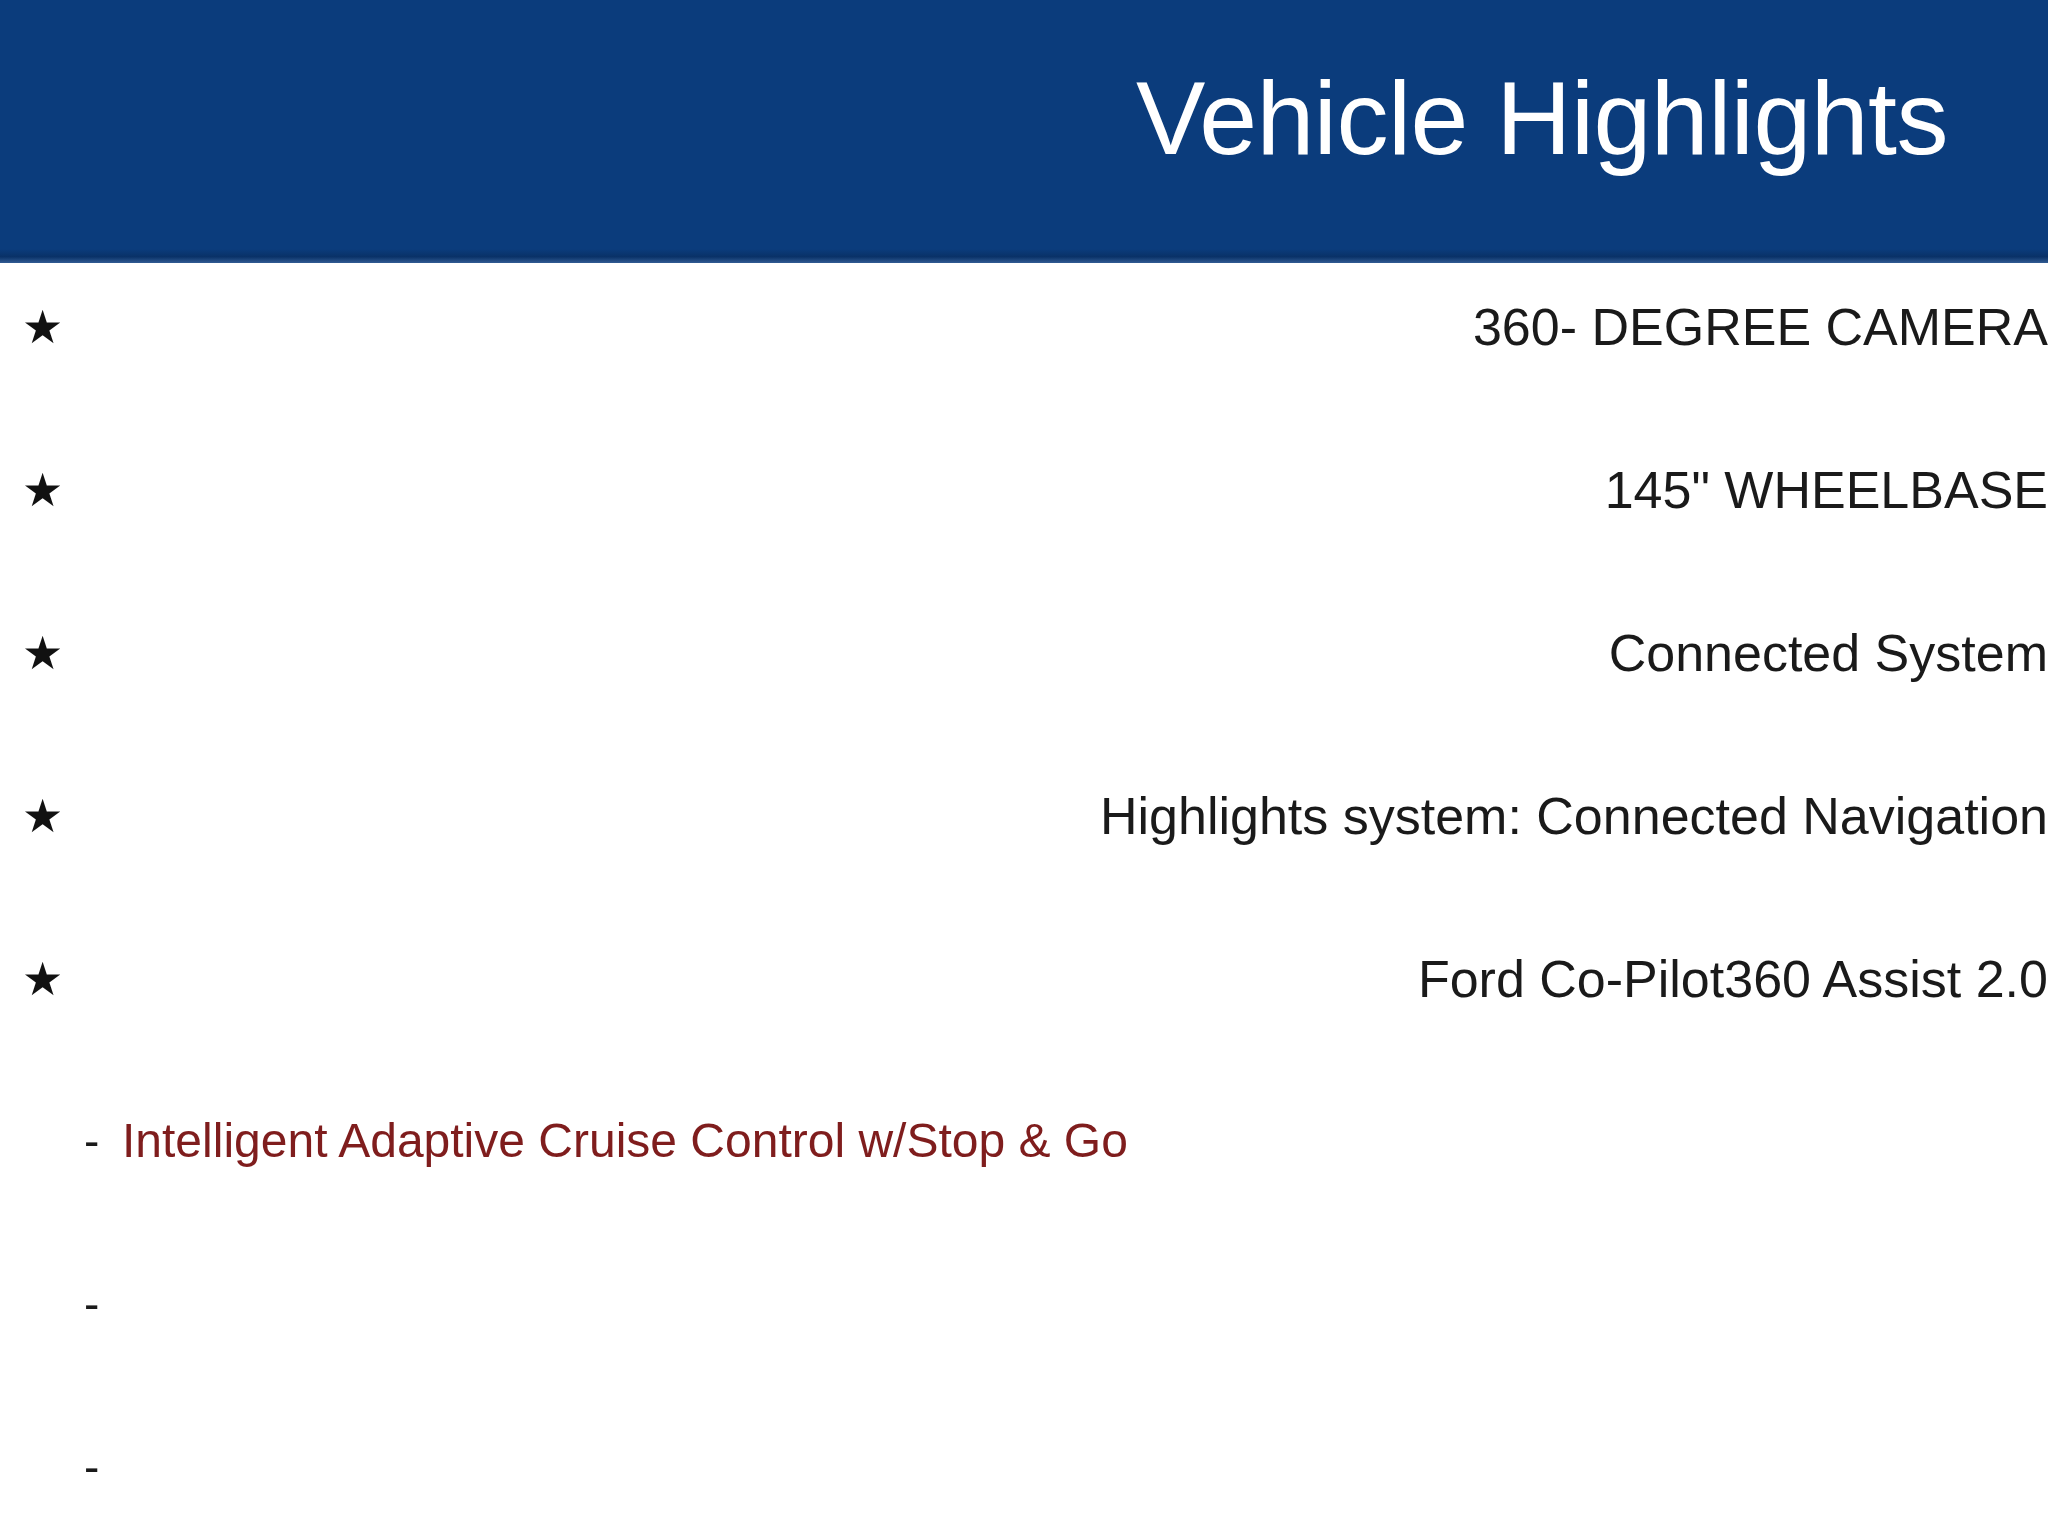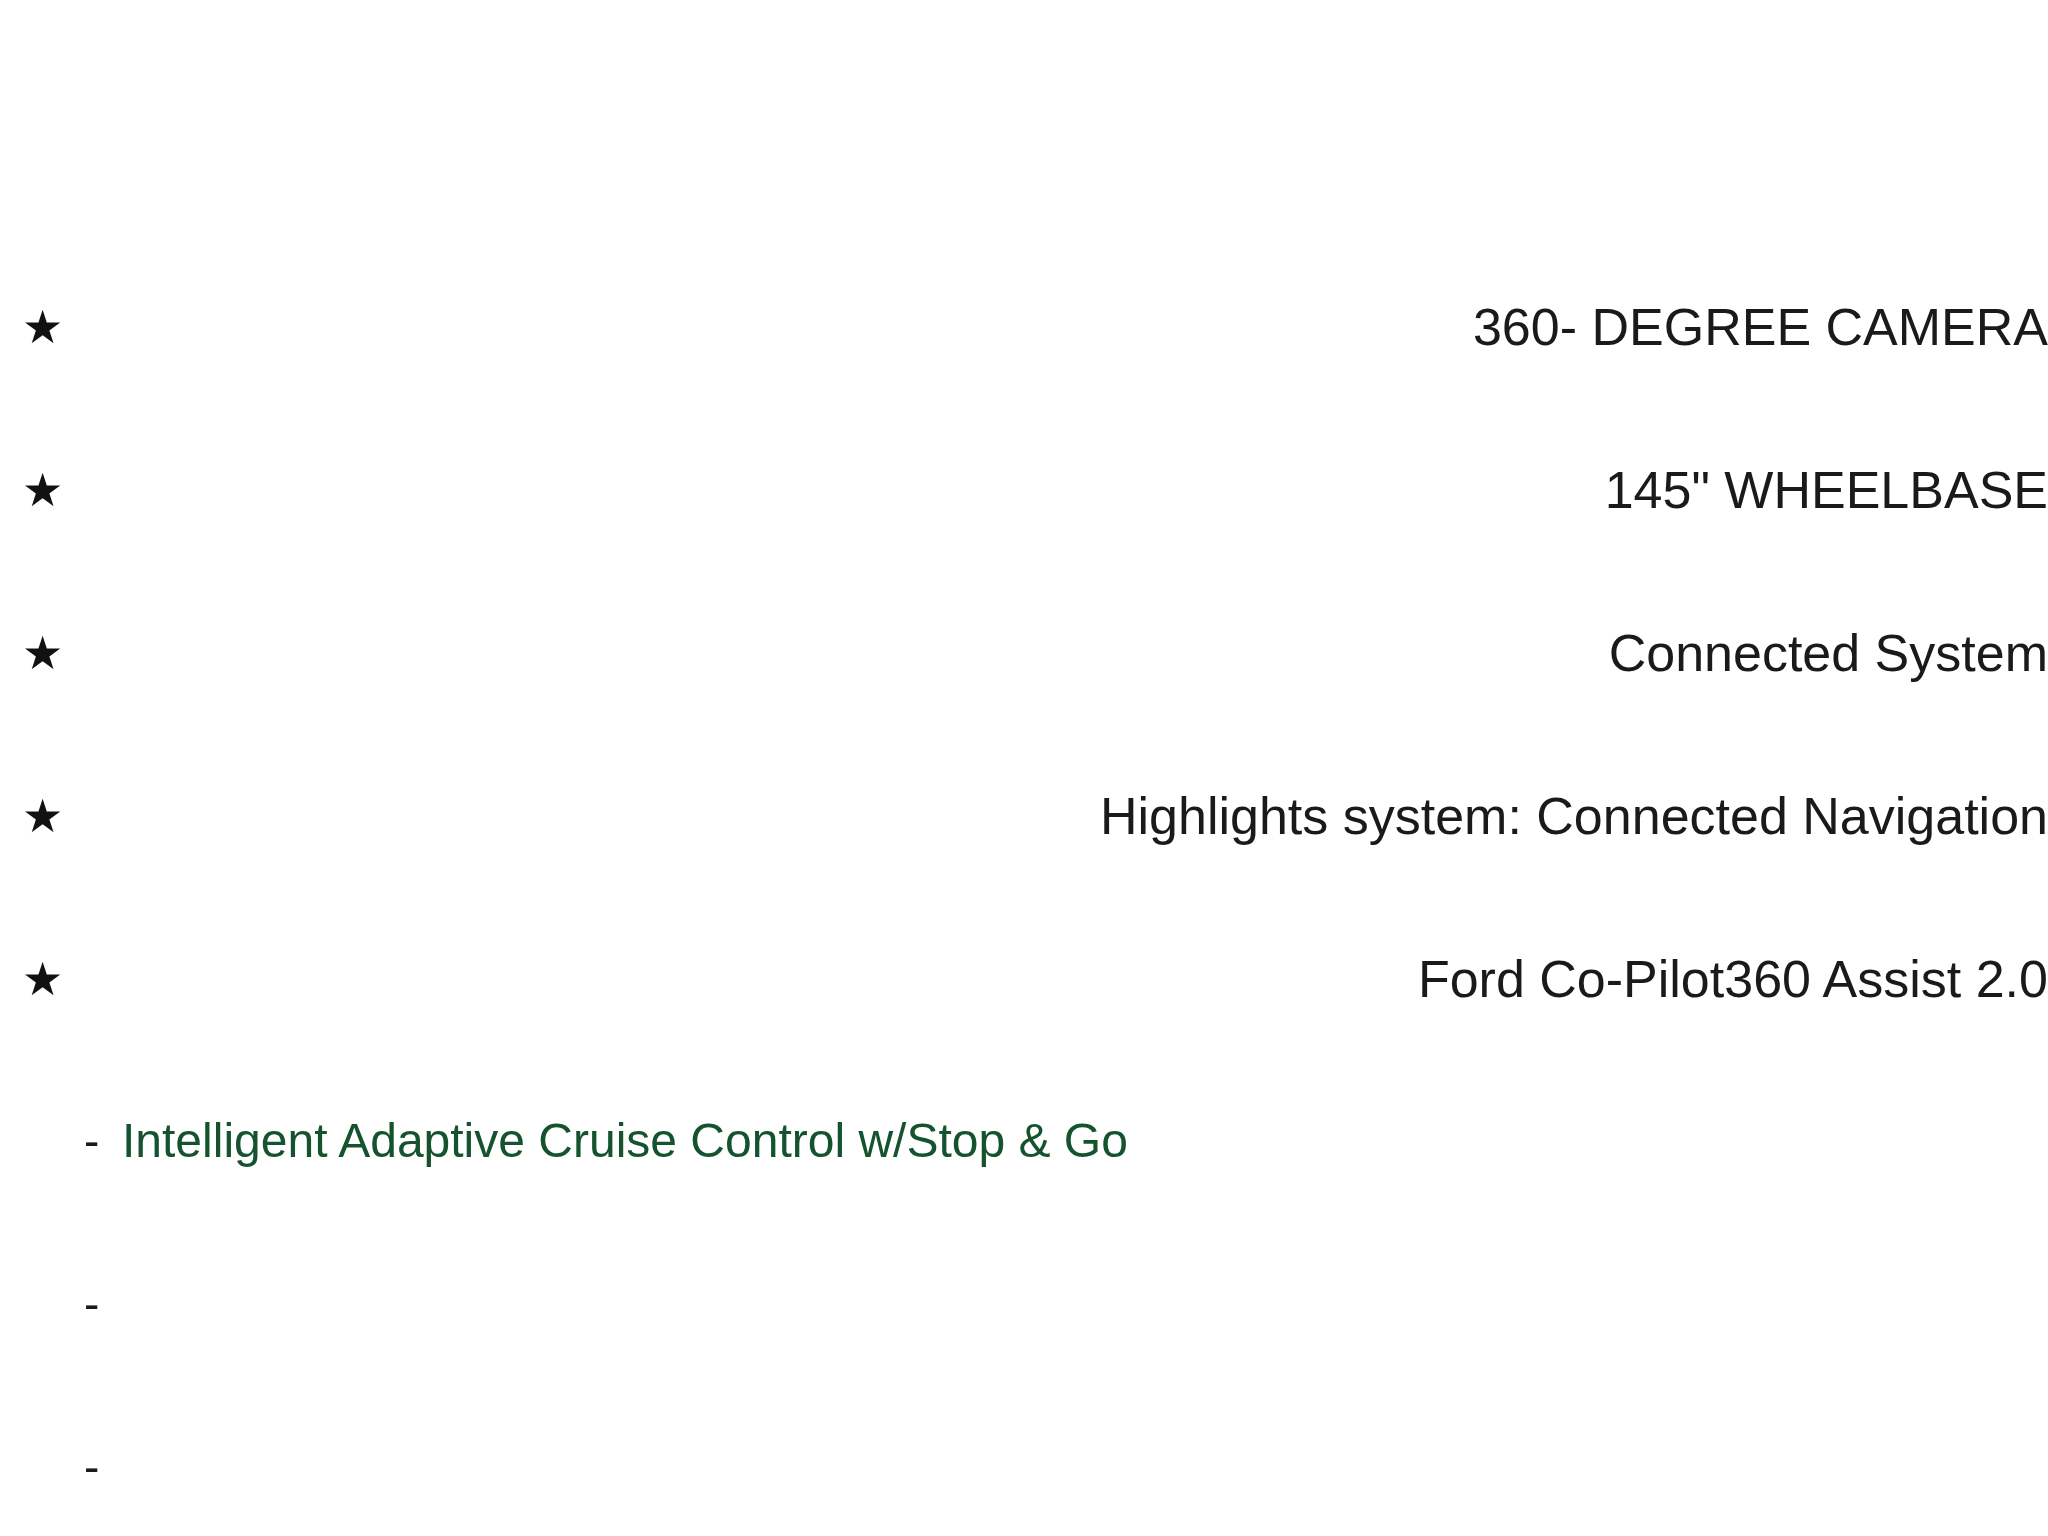--- a/index.html
+++ b/index.html
@@ -116,32 +116,36 @@
   .sub-marker {
     flex: 0 0 auto;
     width: 38px;
     color: #1a1a1a;
     font-size: 46px;
     line-height: 58px;
     font-family: "Liberation Sans", sans-serif;
   }
   .sub-text {
     flex: 1 1 auto;
-    color: #14532d;
+    color: #7f1d1d;
     font-size: 48px;
     line-height: 58px;
     font-weight: 400;
     white-space: nowrap;
   }
 </style>
 </head>
 <body>
 
 <div class="slide">
 
+  <div class="header-band">
+    <h1 class="slide-title">Vehicle Highlights</h1>
+    <div class="band-shade"></div>
+  </div>
 
   <div class="body-area">
     <ul class="bullet-list" id="bullet-list">
         <li class="bullet-row">
           <span class="bullet-marker">★</span>
           <span class="bullet-text">360- DEGREE CAMERA</span>
         </li>
         <li class="bullet-row">
           <span class="bullet-marker">★</span>
           <span class="bullet-text">145" WHEELBASE</span>

